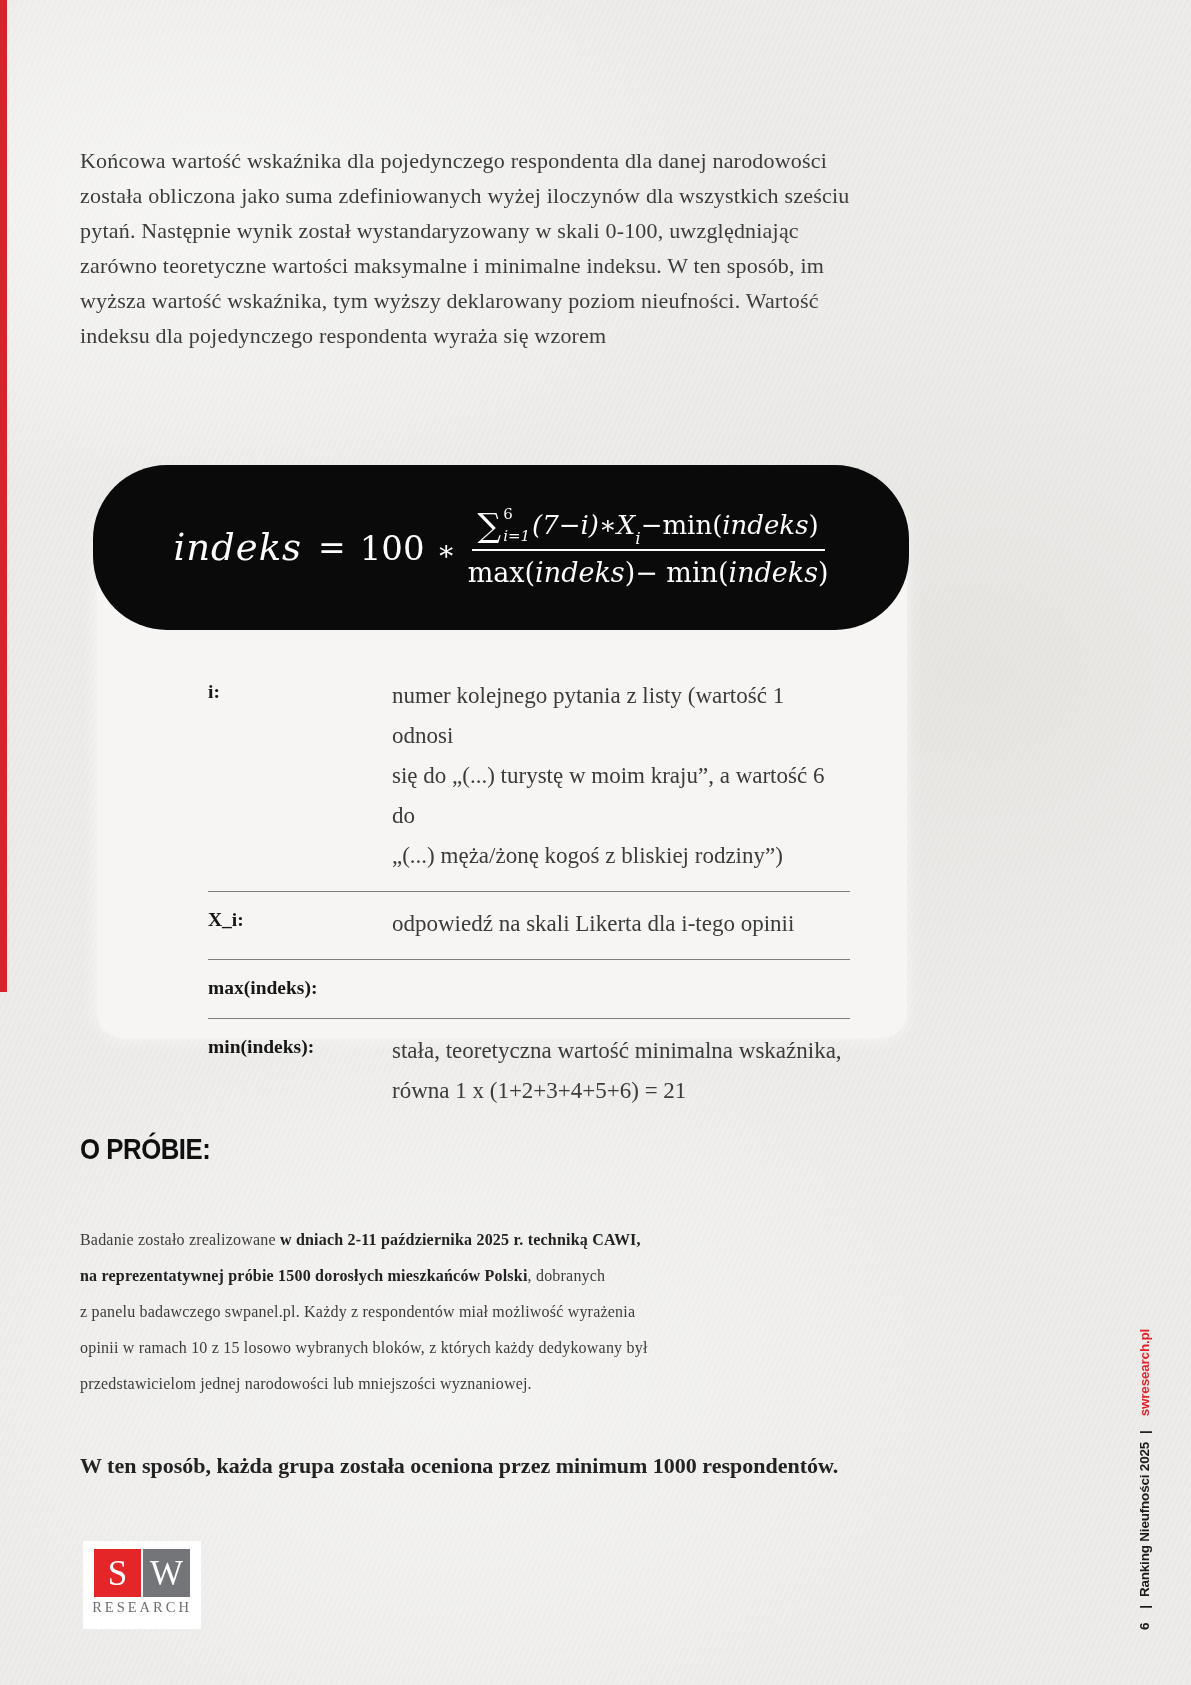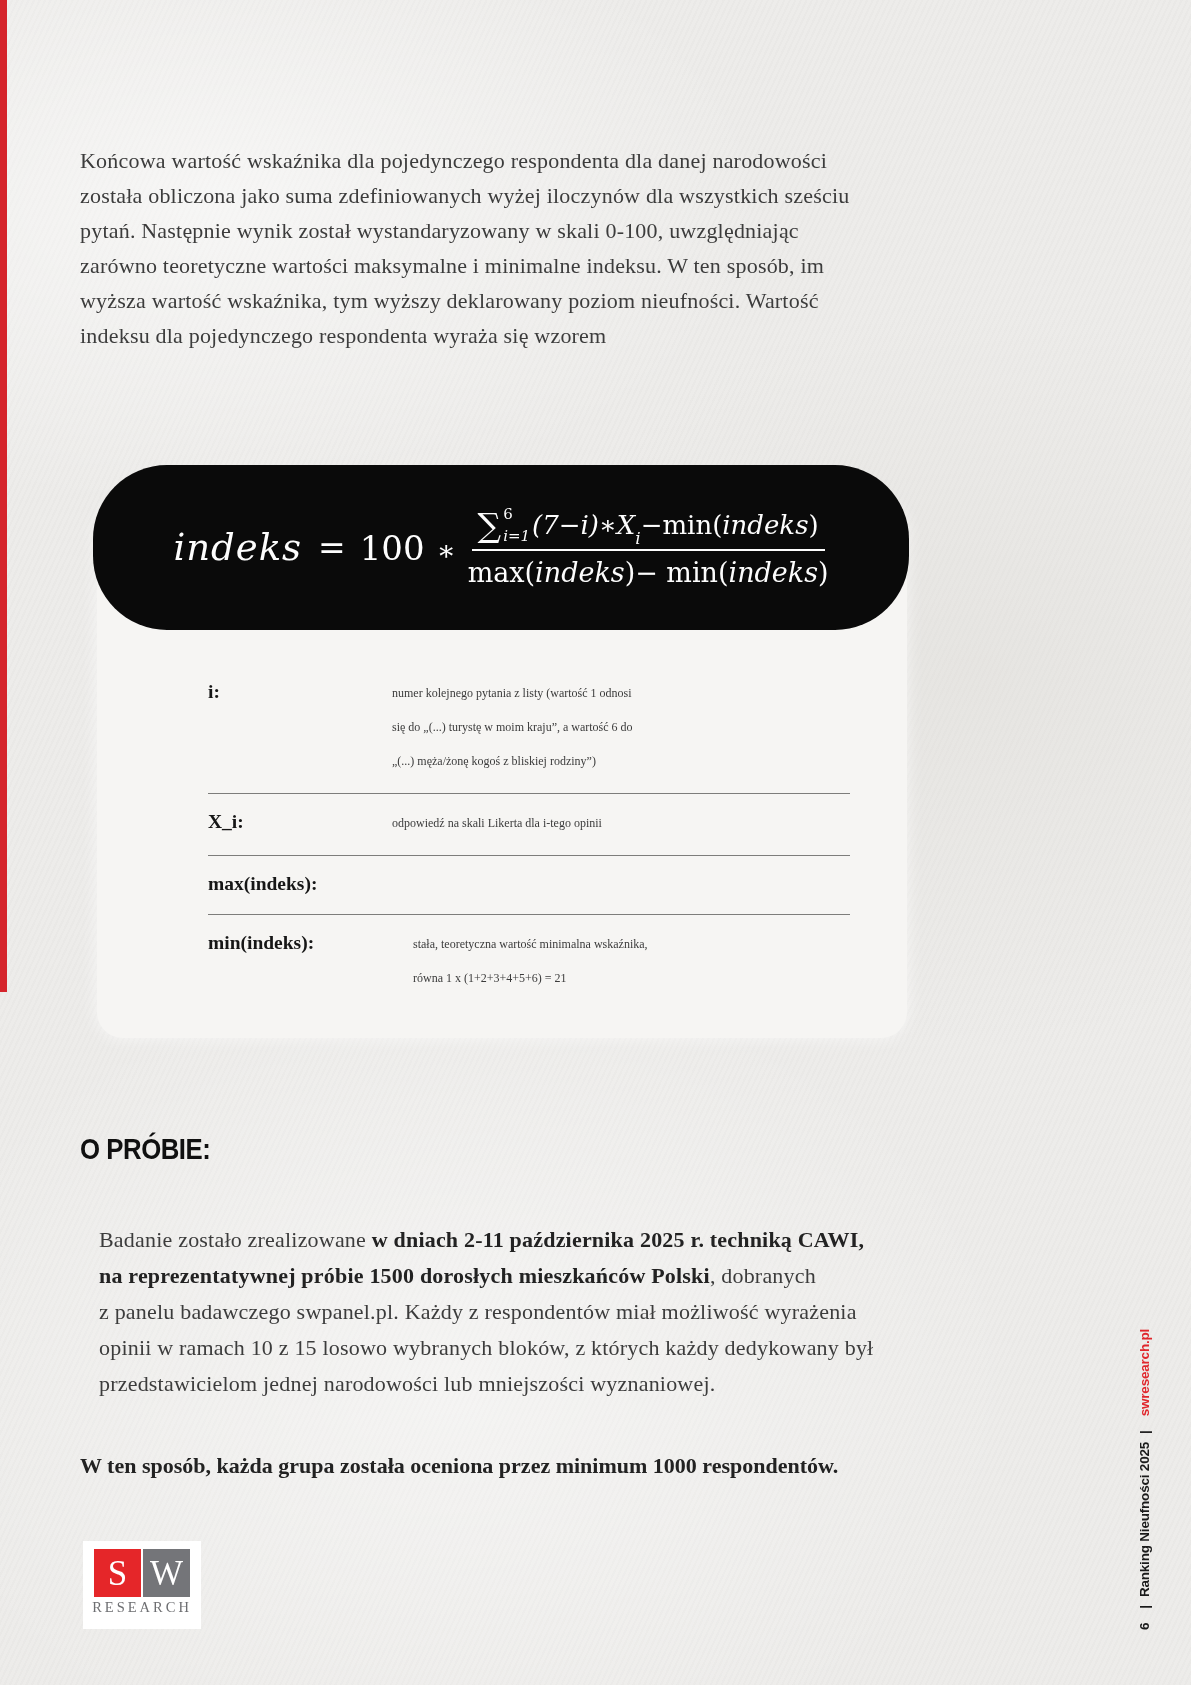--- a/index.html
+++ b/index.html
@@ -49,35 +49,35 @@
   .sum{display:inline-flex;align-items:center;margin-right:2px;}
   .sum .sigma{font-size:33px;font-style:normal;line-height:1;}
   .sum .limits{display:inline-flex;flex-direction:column;align-items:flex-start;margin-left:2px;}
   .sum .limits .sup{font-size:15px;font-style:normal;line-height:14px;}
   .sum .limits .sub{font-size:15px;font-style:italic;line-height:14px;margin-top:8px;}
   .subi{font-style:italic;font-size:17px;align-self:flex-end;position:relative;top:5px;}
 
   .def-table{position:absolute;left:208px;top:676px;width:642px;}
   .def-row{display:flex;border-bottom:1px solid #7d7d7b;padding:12px 0 15px;}
   .def-row:first-child{padding-top:0;}
-  .def-row:last-child{border-bottom:none;gap:21px;}
+  .def-row:last-child{border-bottom:none;}
   .def-term{width:184px;flex:0 0 184px;font-weight:bold;font-size:19.5px;color:#161616;line-height:31px;}
-  .def-desc{width:458px;font-size:12px;line-height:34px;color:#3b3b3b;white-space:pre-line;}
+  .def-desc{width:458px;font-size:23px;line-height:40px;color:#3b3b3b;white-space:pre-line;}
 
   .section-heading{
     position:absolute;left:80px;top:1132px;
     font-family:"Liberation Sans", sans-serif;font-weight:800;font-size:28px;
     color:#101010;letter-spacing:-.5px;
     transform:scaleX(.92) scaleY(1.08);transform-origin:left top;
   }
 
   .about-p1{
     position:absolute;left:80px;top:1222px;width:950px;
-    font-size:22px;line-height:36px;letter-spacing:.2px;
-    white-space:pre-line;color:#3c3c3c;margin-left:19px;
+    font-size:16px;line-height:36px;letter-spacing:.2px;
+    white-space:pre-line;color:#3c3c3c;
   }
   .about-p1 .bold, .about-p2{font-weight:bold;color:#222;}
   .about-p2{
     position:absolute;left:80px;top:1448px;width:980px;
     font-size:22px;line-height:36px;white-space:pre-line;
   }
 
   .logo{
     position:absolute;left:83px;top:1541px;width:118px;height:88px;
     background:#ffffff;display:flex;flex-direction:column;align-items:center;

